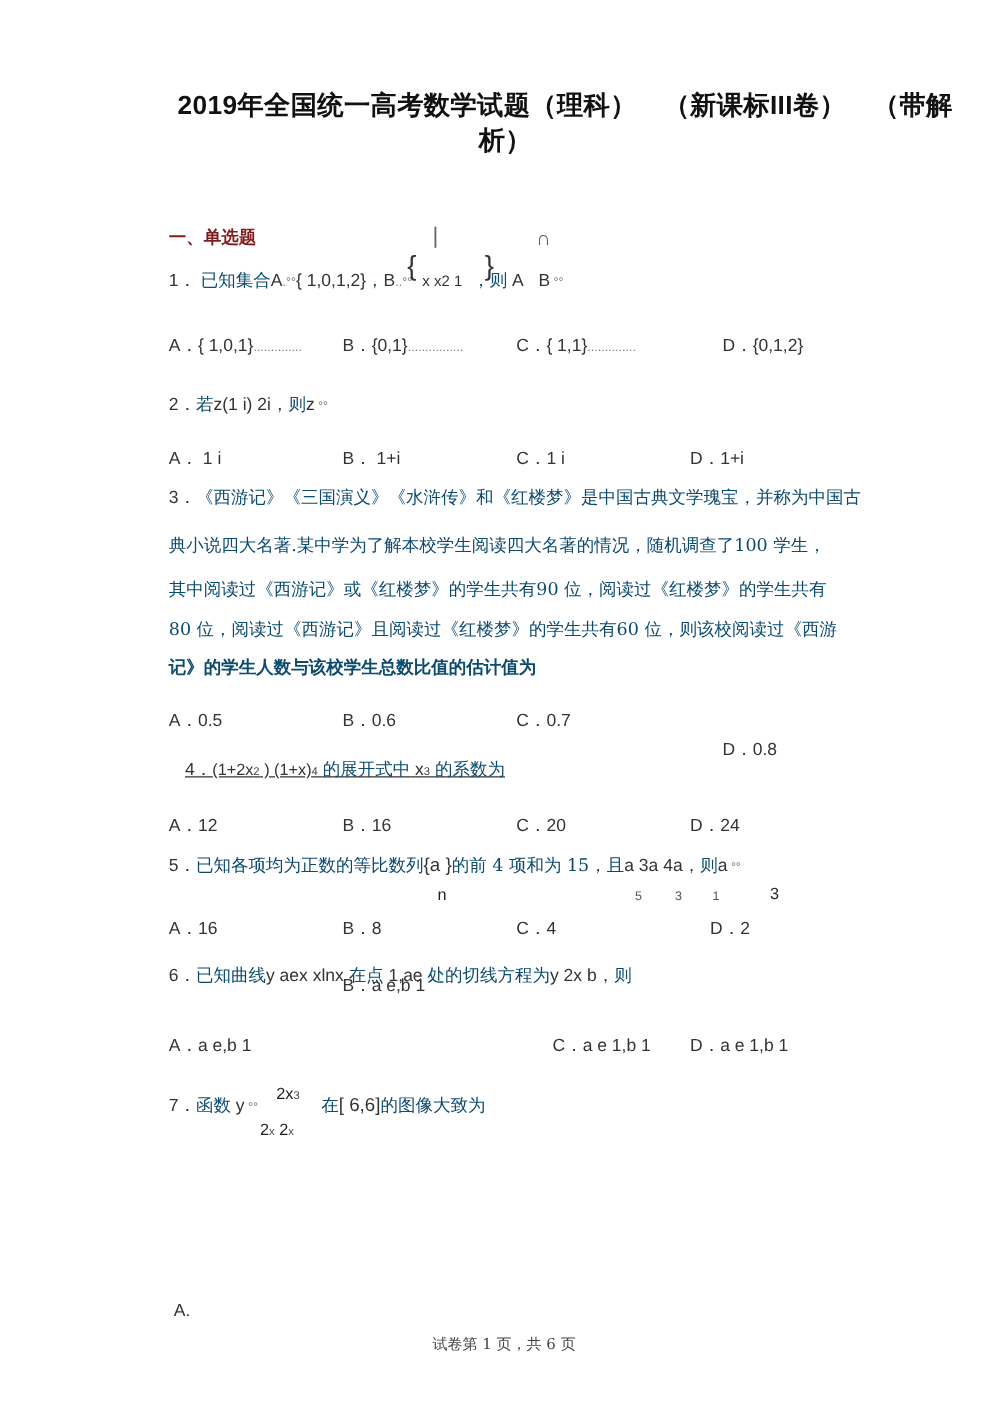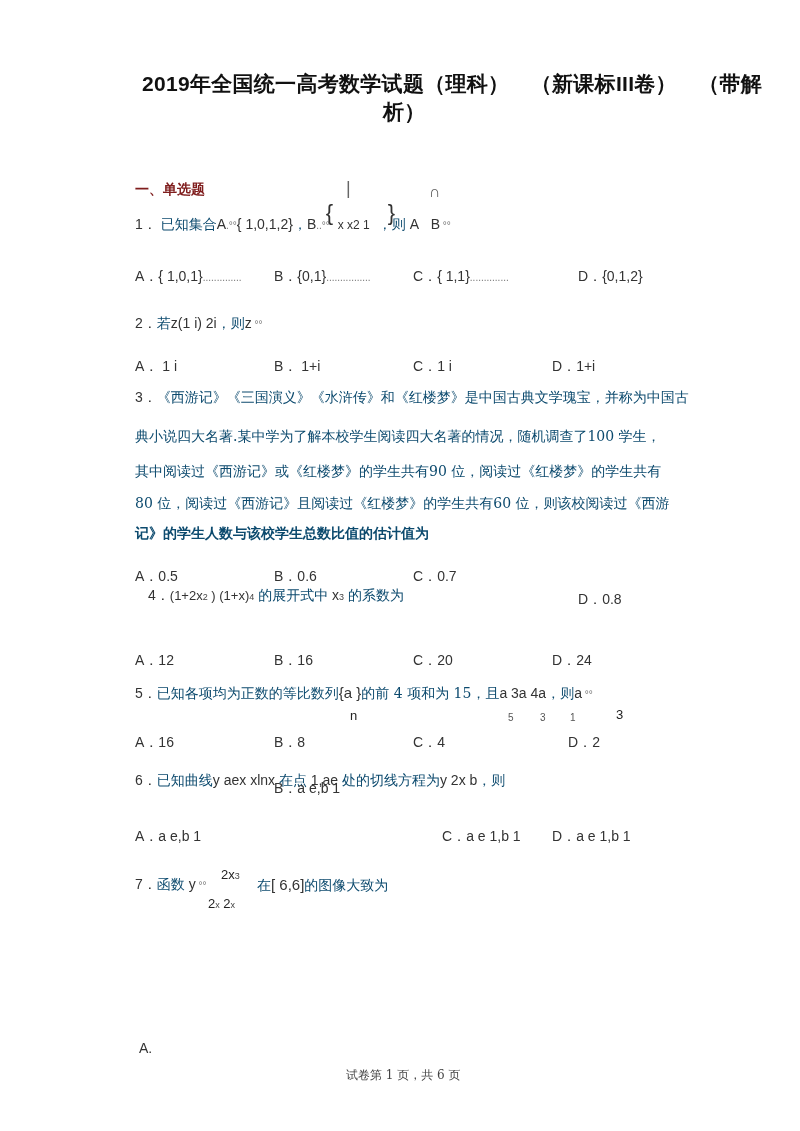--- a/index.html
+++ b/index.html
@@ -48,21 +48,21 @@
 <div class="abs q" style="left:135px; top:389px;"><span>3．</span><span class="serif">《西游记》《三国演义》《水浒传》和《红楼梦》是中国古典文学瑰宝，并称为中国古</span></div>
 <div class="abs q serif" style="left:135px; top:428px;">典小说四大名著.某中学为了解本校学生阅读四大名著的情况，随机调查了100 学生，</div>
 <div class="abs q serif" style="left:135px; top:463px;">其中阅读过《西游记》或《红楼梦》的学生共有90 位，阅读过《红楼梦》的学生共有</div>
 <div class="abs q serif" style="left:135px; top:495px;">80 位，阅读过《西游记》且阅读过《红楼梦》的学生共有60 位，则该校阅读过《西游</div>
 <div class="abs q serif" style="left:135px; top:525px;font-weight:bold;">记》的学生人数与该校学生总数比值的估计值为</div>
 <div class="abs opt" style="left:135px; top:568px;"><span>A．</span><span>0.5</span></div>
 <div class="abs opt" style="left:274px; top:568px;"><span>B．</span><span>0.6</span></div>
 <div class="abs opt" style="left:413px; top:568px;"><span>C．</span><span>0.7</span></div>
 <div class="abs opt" style="left:578px; top:568px;margin-top:23px;"><span>D．</span><span>0.8</span></div>
 
-<div class="abs q" style="left:148px; top:587px;">
+<div class="abs q" style="left:148px; top:607px;text-decoration:underline;">
   <span>4．</span><span style="font-size:13px;">(1+2x</span><span class="sub">2</span><span style="font-size:13px;"> ) (1+x)</span><span class="sub">4</span><span> </span><span class="serif">的展开式中</span><span> </span><span>x</span><span class="sub">3</span><span> </span><span class="serif">的系数为</span>
 </div>
 <div class="abs opt" style="left:135px; top:652px;"><span>A．</span><span>12</span></div>
 <div class="abs opt" style="left:274px; top:652px;"><span>B．</span><span>16</span></div>
 <div class="abs opt" style="left:413px; top:652px;"><span>C．</span><span>20</span></div>
 <div class="abs opt" style="left:552px; top:652px;"><span>D．</span><span>24</span></div>
 
 <div class="abs q" style="left:135px; top:684px;">
   <span>5．</span><span class="serif">已知各项均为正数的等比数列</span><span style="font-size:15px;">{a  }</span><span class="serif">的前 4 项和为 15，且</span><span>a  3a  4a</span><span class="serif">，则</span><span>a</span><span class="mark"> °°</span>
 </div>

